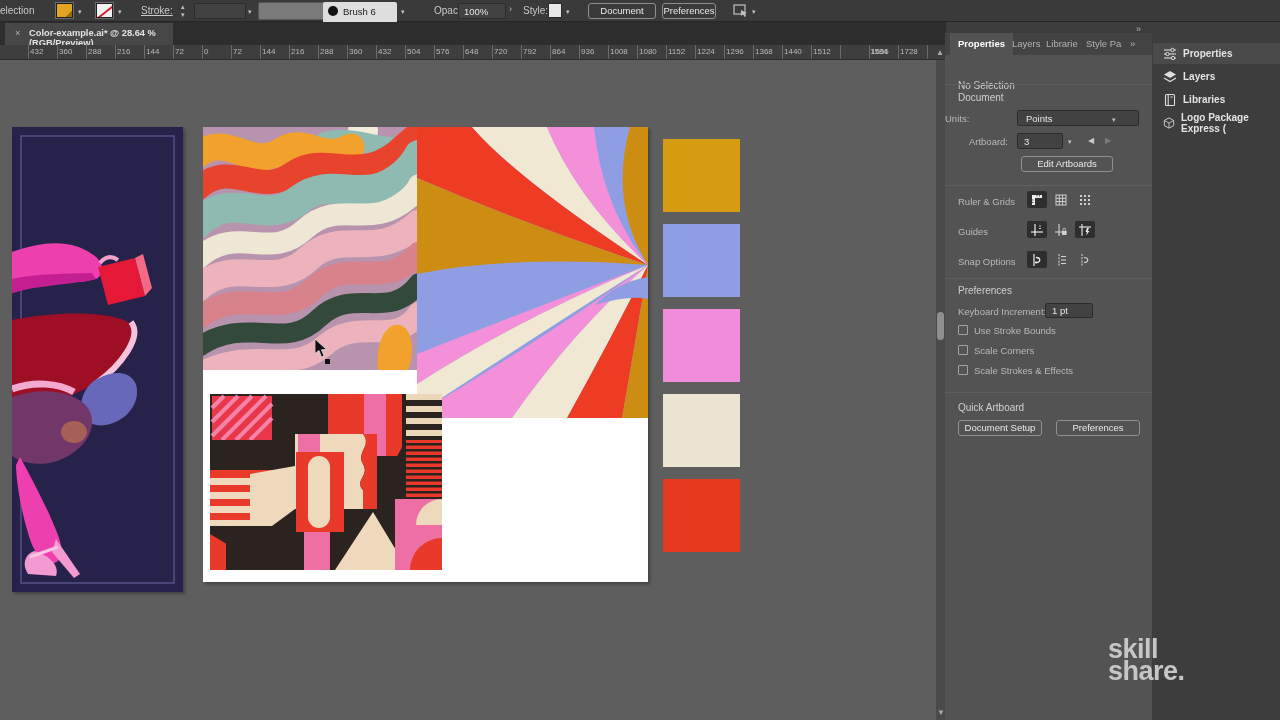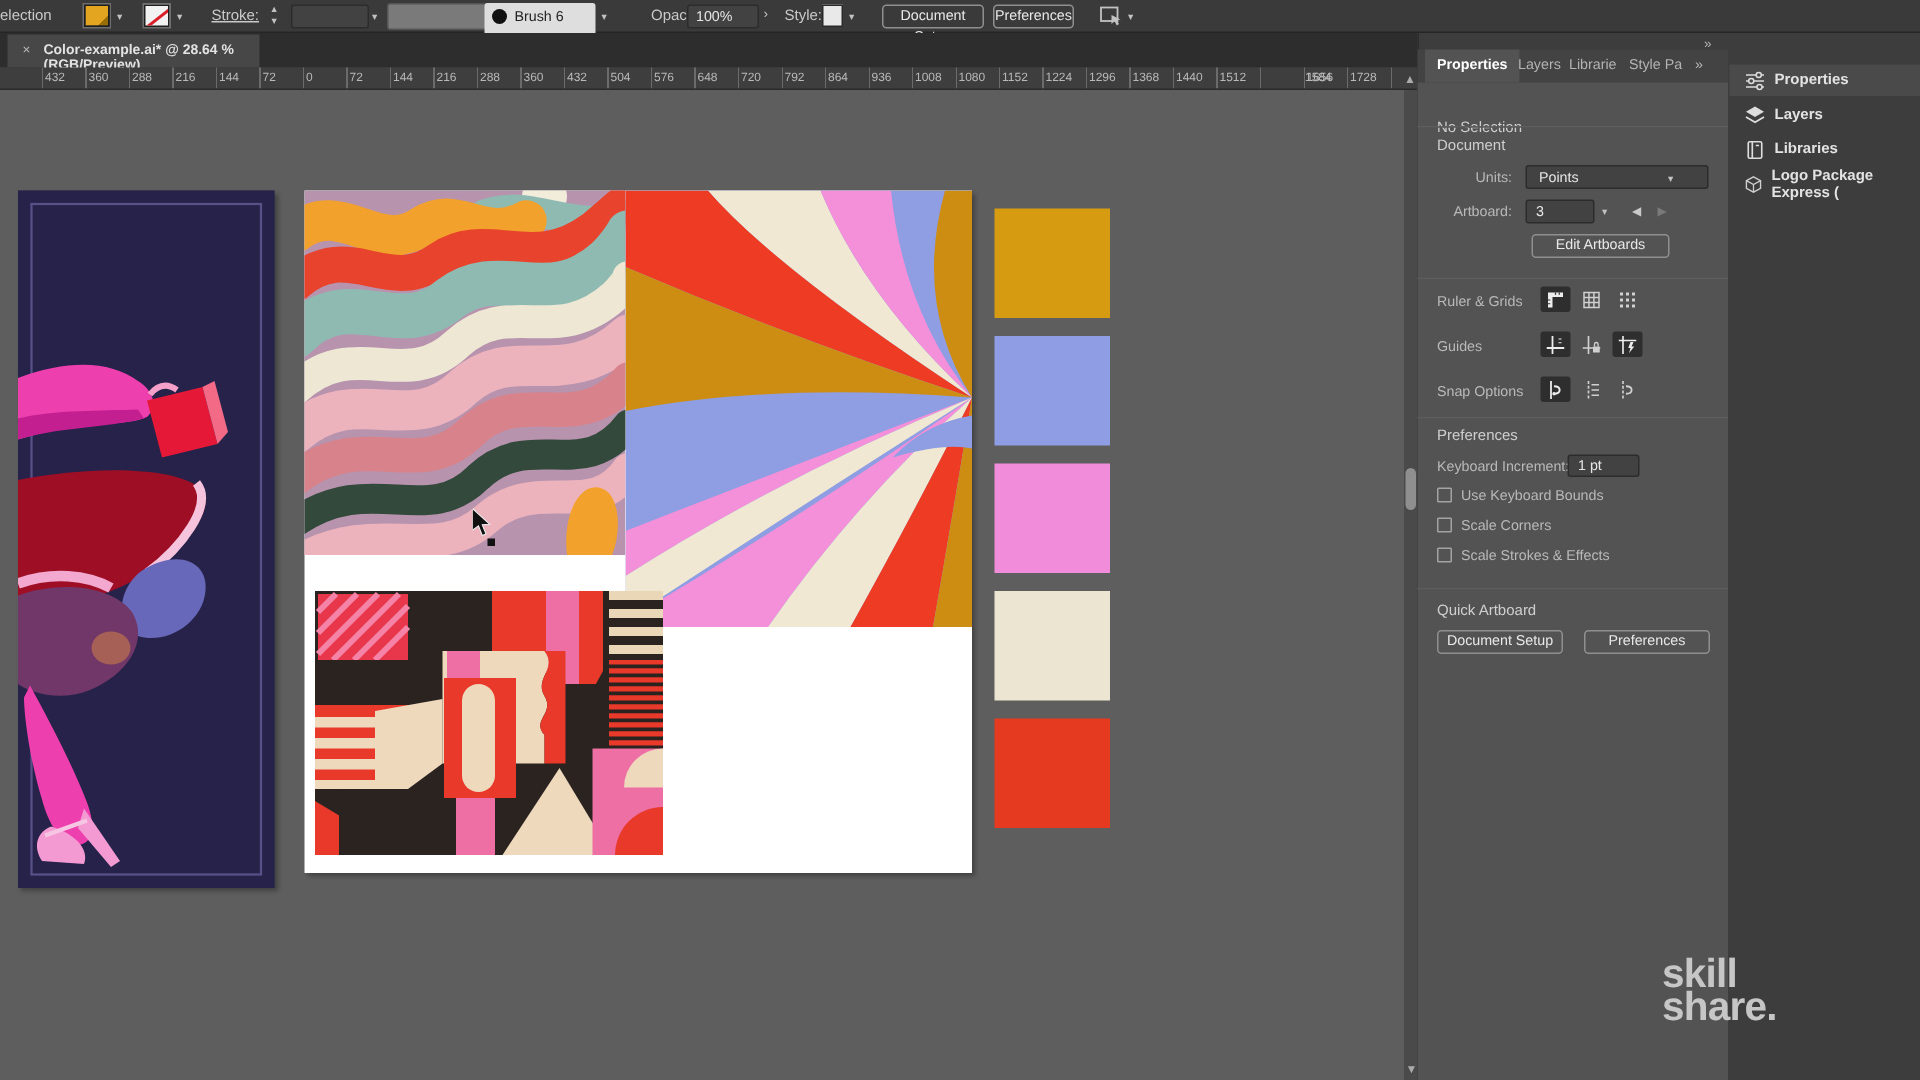--- a/index.html
+++ b/index.html
@@ -316,21 +316,21 @@
     <span class="ptab" style="left:101px">Librarie</span>
     <span class="ptab" style="left:141px">Style Pa</span>
     <span class="ptab" style="left:185px">»</span>
   </div>
   <div id="panel-body" class="abs"></div>
 
   <span class="abs sect" style="left:958px;top:80px">No Selection</span>
   <div class="divider" style="top:84px"></div>
 
   <span class="abs sect" style="left:958px;top:92px">Document</span>
-  <span class="abs plabel" style="left:945px;top:113px;width:63px;text-align:right">Units:</span>
+  <span class="abs plabel" style="left:945px;top:113px;width:63px;">Units:</span>
   <div class="abs field-dark" style="left:1017px;top:110px;width:122px;height:16px">
     <span class="abs" style="left:8px;top:2px">Points</span>
     <span class="abs chev" style="left:94px;top:5px">▾</span>
   </div>
   <span class="abs plabel" style="left:945px;top:136px;width:63px;text-align:right">Artboard:</span>
   <div class="abs field-dark" style="left:1017px;top:133px;width:46px;height:16px">
     <span class="abs" style="left:6px;top:2px">3</span>
   </div>
   <span class="abs chev" style="left:1068px;top:138px">▾</span>
   <span class="abs" style="left:1088px;top:136px;color:#c9c9c9;font-size:8px">◀</span>
@@ -434,21 +434,21 @@
         <path d="M5,3.5 C10,3.5 10,8.5 5,8.5" fill="none" stroke="#d0d0d0" stroke-width="1.2"></path>
       </svg>
   </div>
   <div class="divider" style="top:278px"></div>
 
   <span class="abs sect" style="left:958px;top:285px">Preferences</span>
   <span class="abs plabel" style="left:958px;top:306px">Keyboard Increment:</span>
   <div class="abs field-dark" style="left:1045px;top:303px;width:48px;height:15px;padding:1px 0 0 6px">1 pt</div>
   <div id="checkbox-rows">
       <div class="checkbox" style="left: 958px; top: 325px;"></div>
-      <span class="abs plabel" style="left: 974px; top: 325px;">Use Keyboard Bounds</span>
+      <span class="abs plabel" style="left: 974px; top: 325px;">Use Stroke Bounds</span>
       <div class="checkbox" style="left: 958px; top: 345px;"></div>
       <span class="abs plabel" style="left: 974px; top: 345px;">Scale Corners</span>
       <div class="checkbox" style="left: 958px; top: 365px;"></div>
       <span class="abs plabel" style="left: 974px; top: 365px;">Scale Strokes &amp; Effects</span>
     </div>
   <div class="divider" style="top:392px"></div>
 
   <span class="abs sect" style="left:958px;top:402px">Quick Artboard</span>
   <div class="abs tbtn" style="left:958px;top:420px;width:84px">Document Setup</div>
   <div class="abs tbtn" style="left:1056px;top:420px;width:84px">Preferences</div>

